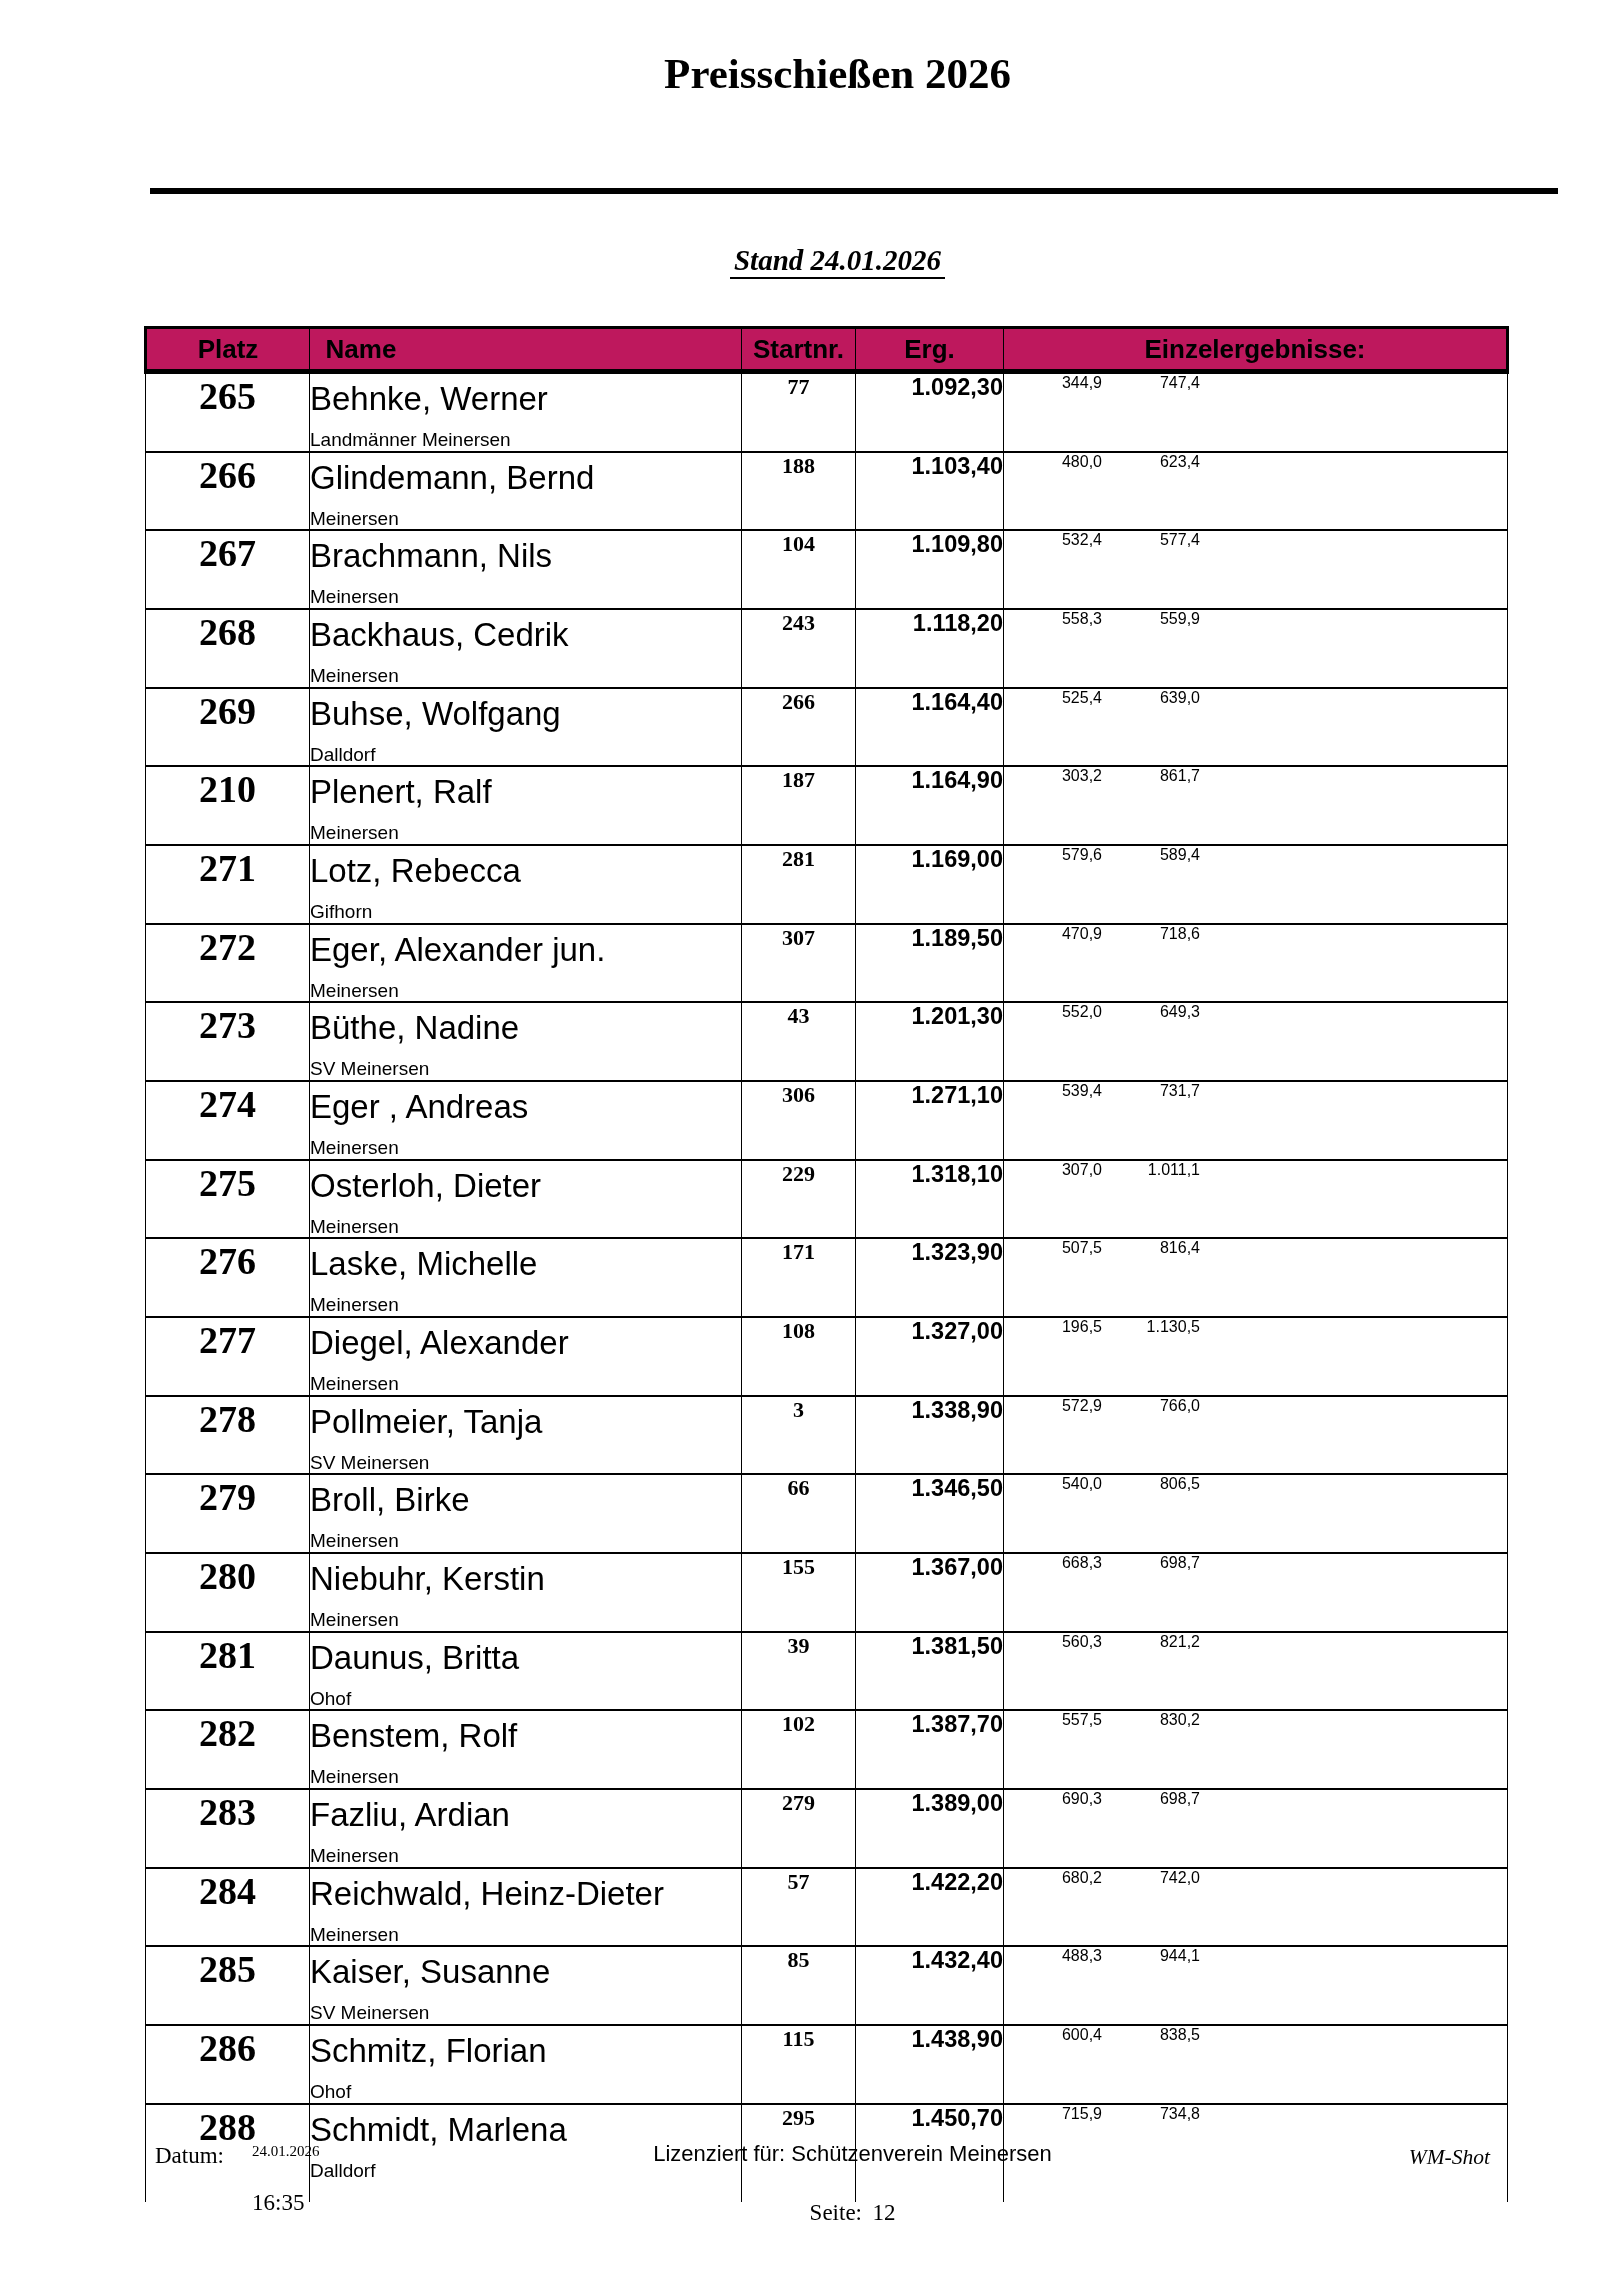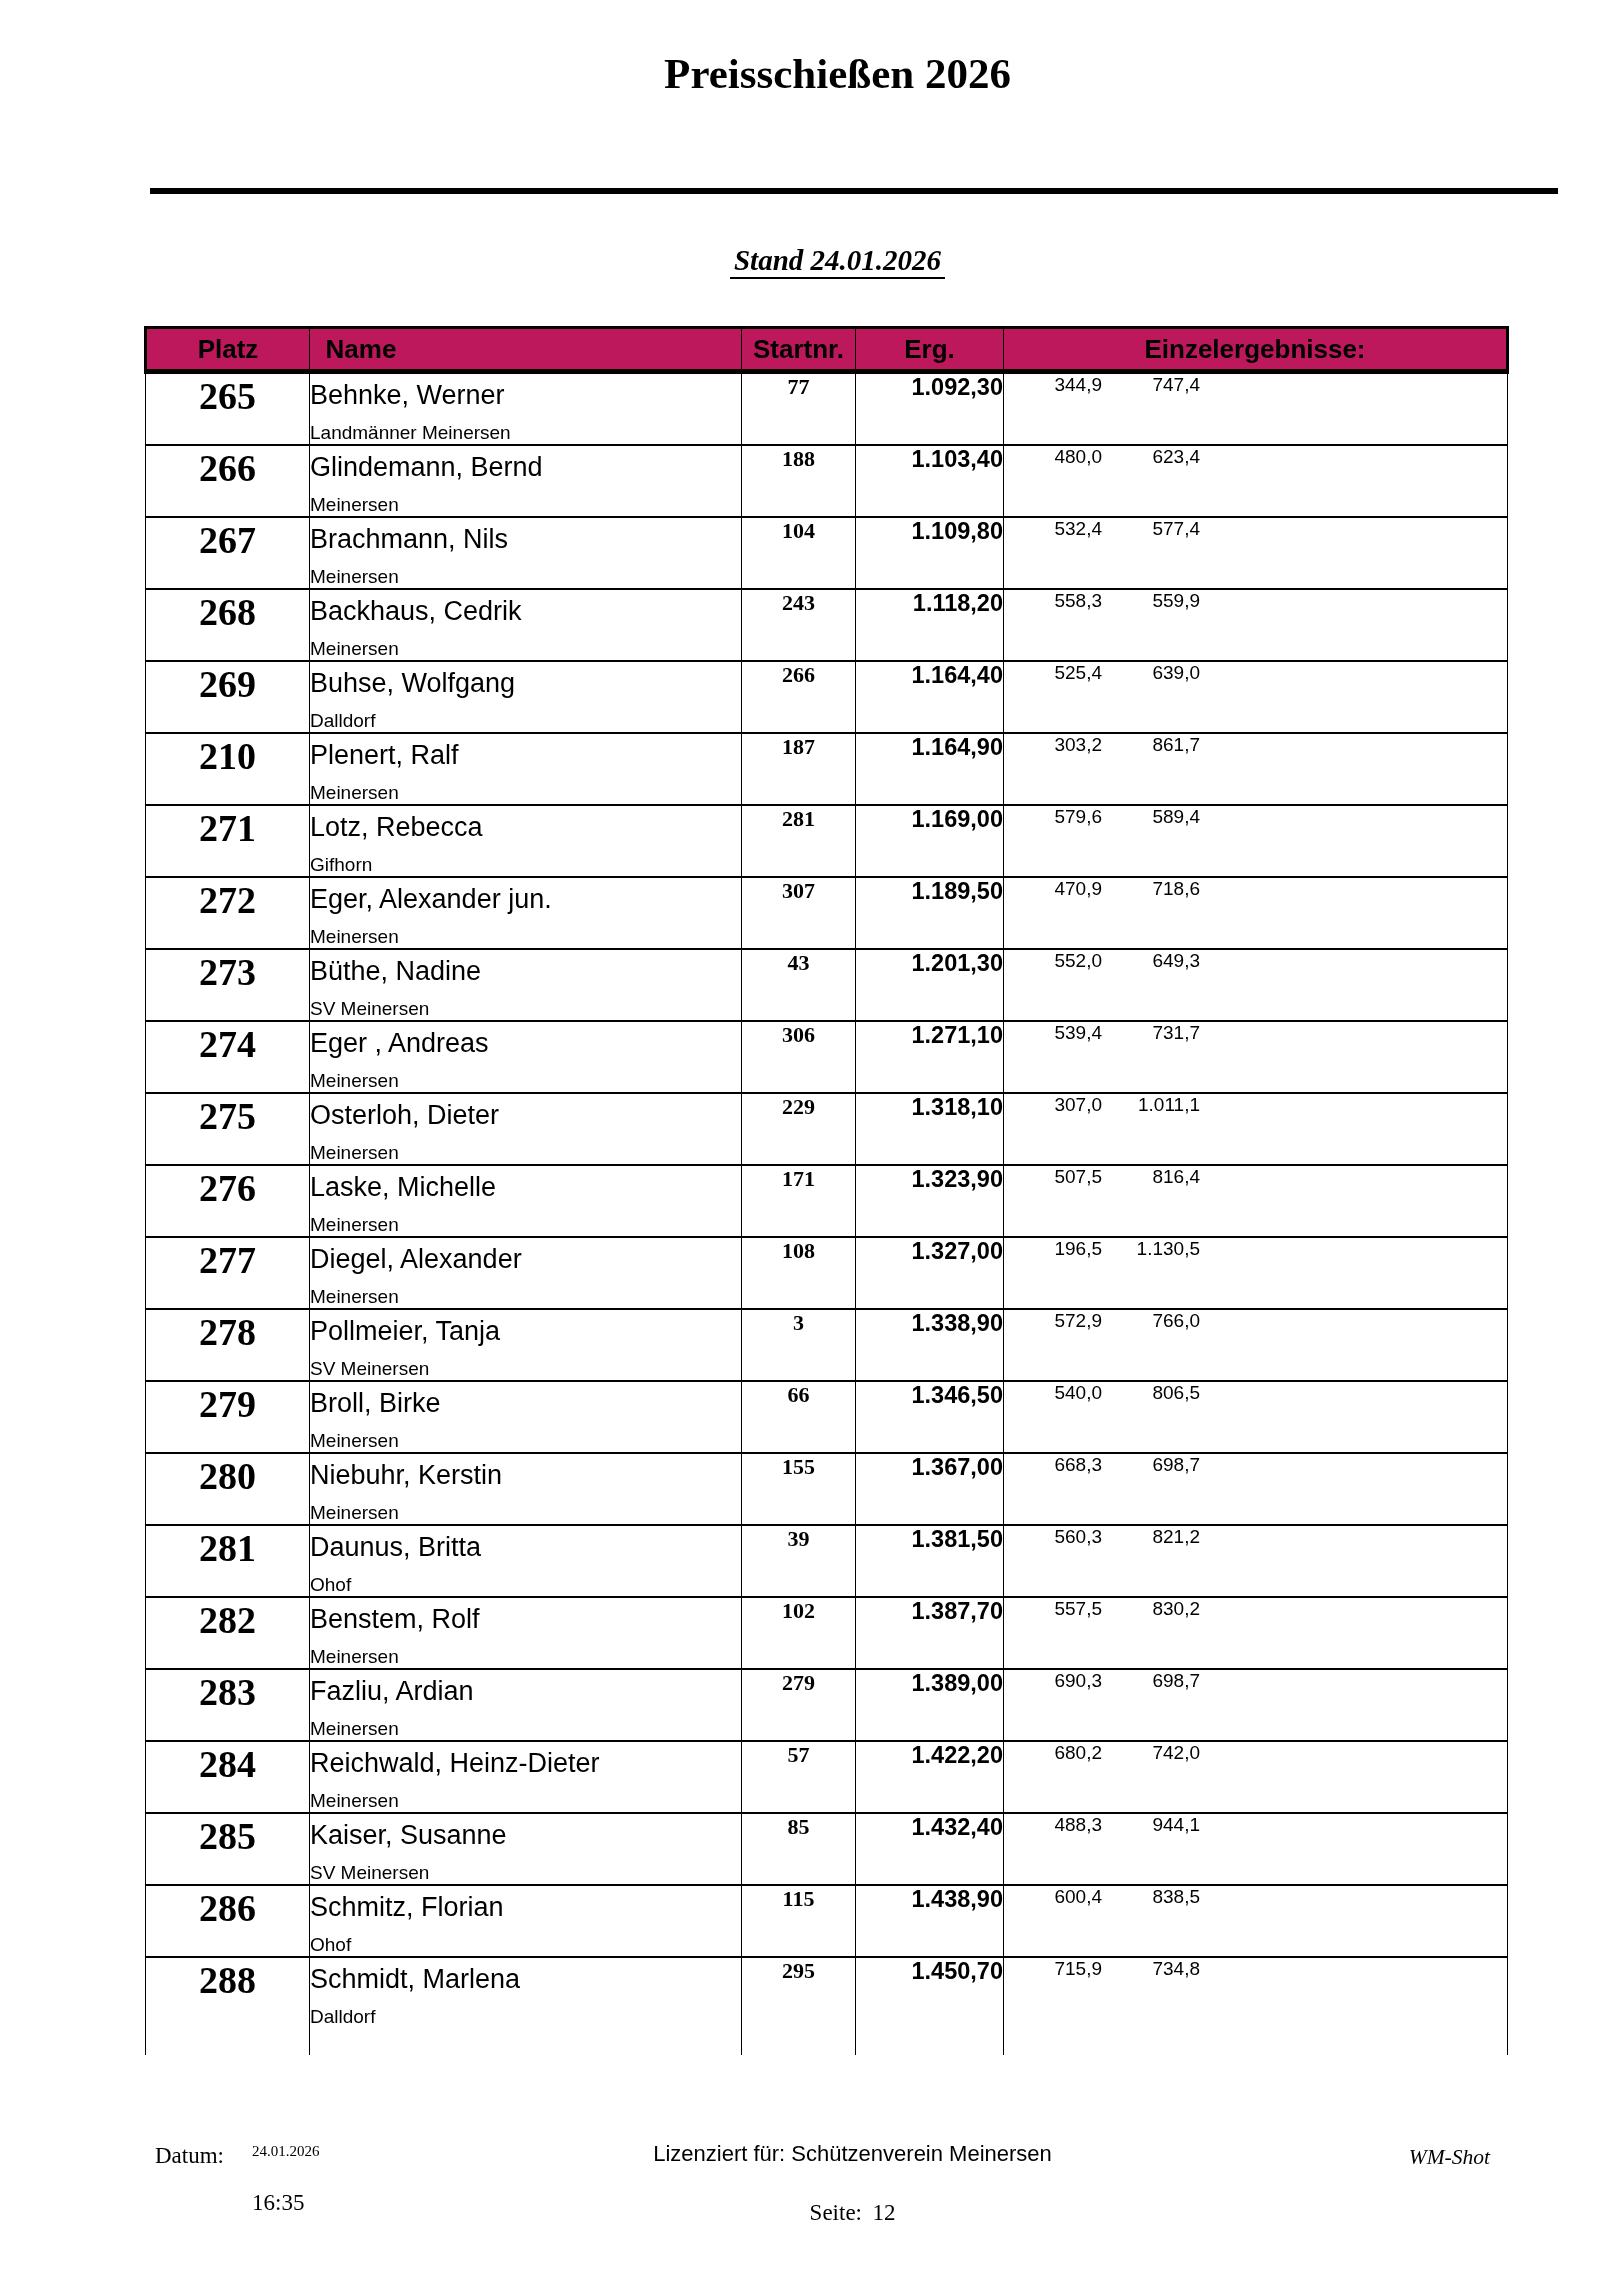--- a/index.html
+++ b/index.html
@@ -41,31 +41,31 @@
     vertical-align:top;padding:0;overflow:hidden;
   }
   table.results tr.row{height:72px;}
   table.results tr.row:last-child{height:98px;}
   table.results tr.row:last-child td{border-bottom:none;}
   td.c-platz{
     vertical-align:middle;text-align:center;padding-left:19.5px;
     font-family:"Liberation Serif",serif;font-weight:bold;font-size:38px;
   }
   td.c-name{padding-left:7.8px;font-family:"Liberation Sans",sans-serif;}
-  td.c-name .n1{font-size:27px;line-height:1.15;margin-top:5.9px;white-space:nowrap;}
+  td.c-name .n1{font-size:33px;line-height:1.15;margin-top:5.9px;white-space:nowrap;}
   td.c-name .n2{font-size:19px;line-height:1.15;margin-top:11px;white-space:nowrap;}
   td.c-startnr{
     text-align:center;padding-top:13.7px;
     font-family:"Liberation Serif",serif;font-weight:bold;font-size:22px;
   }
   td.c-erg{
     text-align:right;padding-top:13px;padding-right:22px;
     font-family:"Liberation Sans",sans-serif;font-weight:bold;font-size:23.5px;
   }
-  td.c-einzel{padding-top:13px;font-family:"Liberation Sans",sans-serif;font-size:19px;}
+  td.c-einzel{padding-top:13px;font-family:"Liberation Sans",sans-serif;font-size:16px;}
   td.c-einzel .ev{display:inline-block;width:98px;text-align:right;white-space:nowrap;}
   .footer-datum-label{position:absolute;left:155px;top:2143px;font-size:23px;}
   .footer-datum{position:absolute;left:252px;top:2143px;font-size:15px;text-align:right;}
   .footer-time{position:absolute;left:252px;top:2190px;font-size:23px;}
   .footer-center{position:absolute;left:150px;top:2143px;width:1405px;text-align:center;}
   .footer-license{font-family:"Liberation Sans",sans-serif;font-size:22px;line-height:1;}
   .footer-page{font-family:"Liberation Serif",serif;font-size:23px;margin-top:36px;line-height:1;}
   .footer-page .pl{margin-right:10.4px;}
   .footer-brand{
     position:absolute;right:126px;top:2145px;

